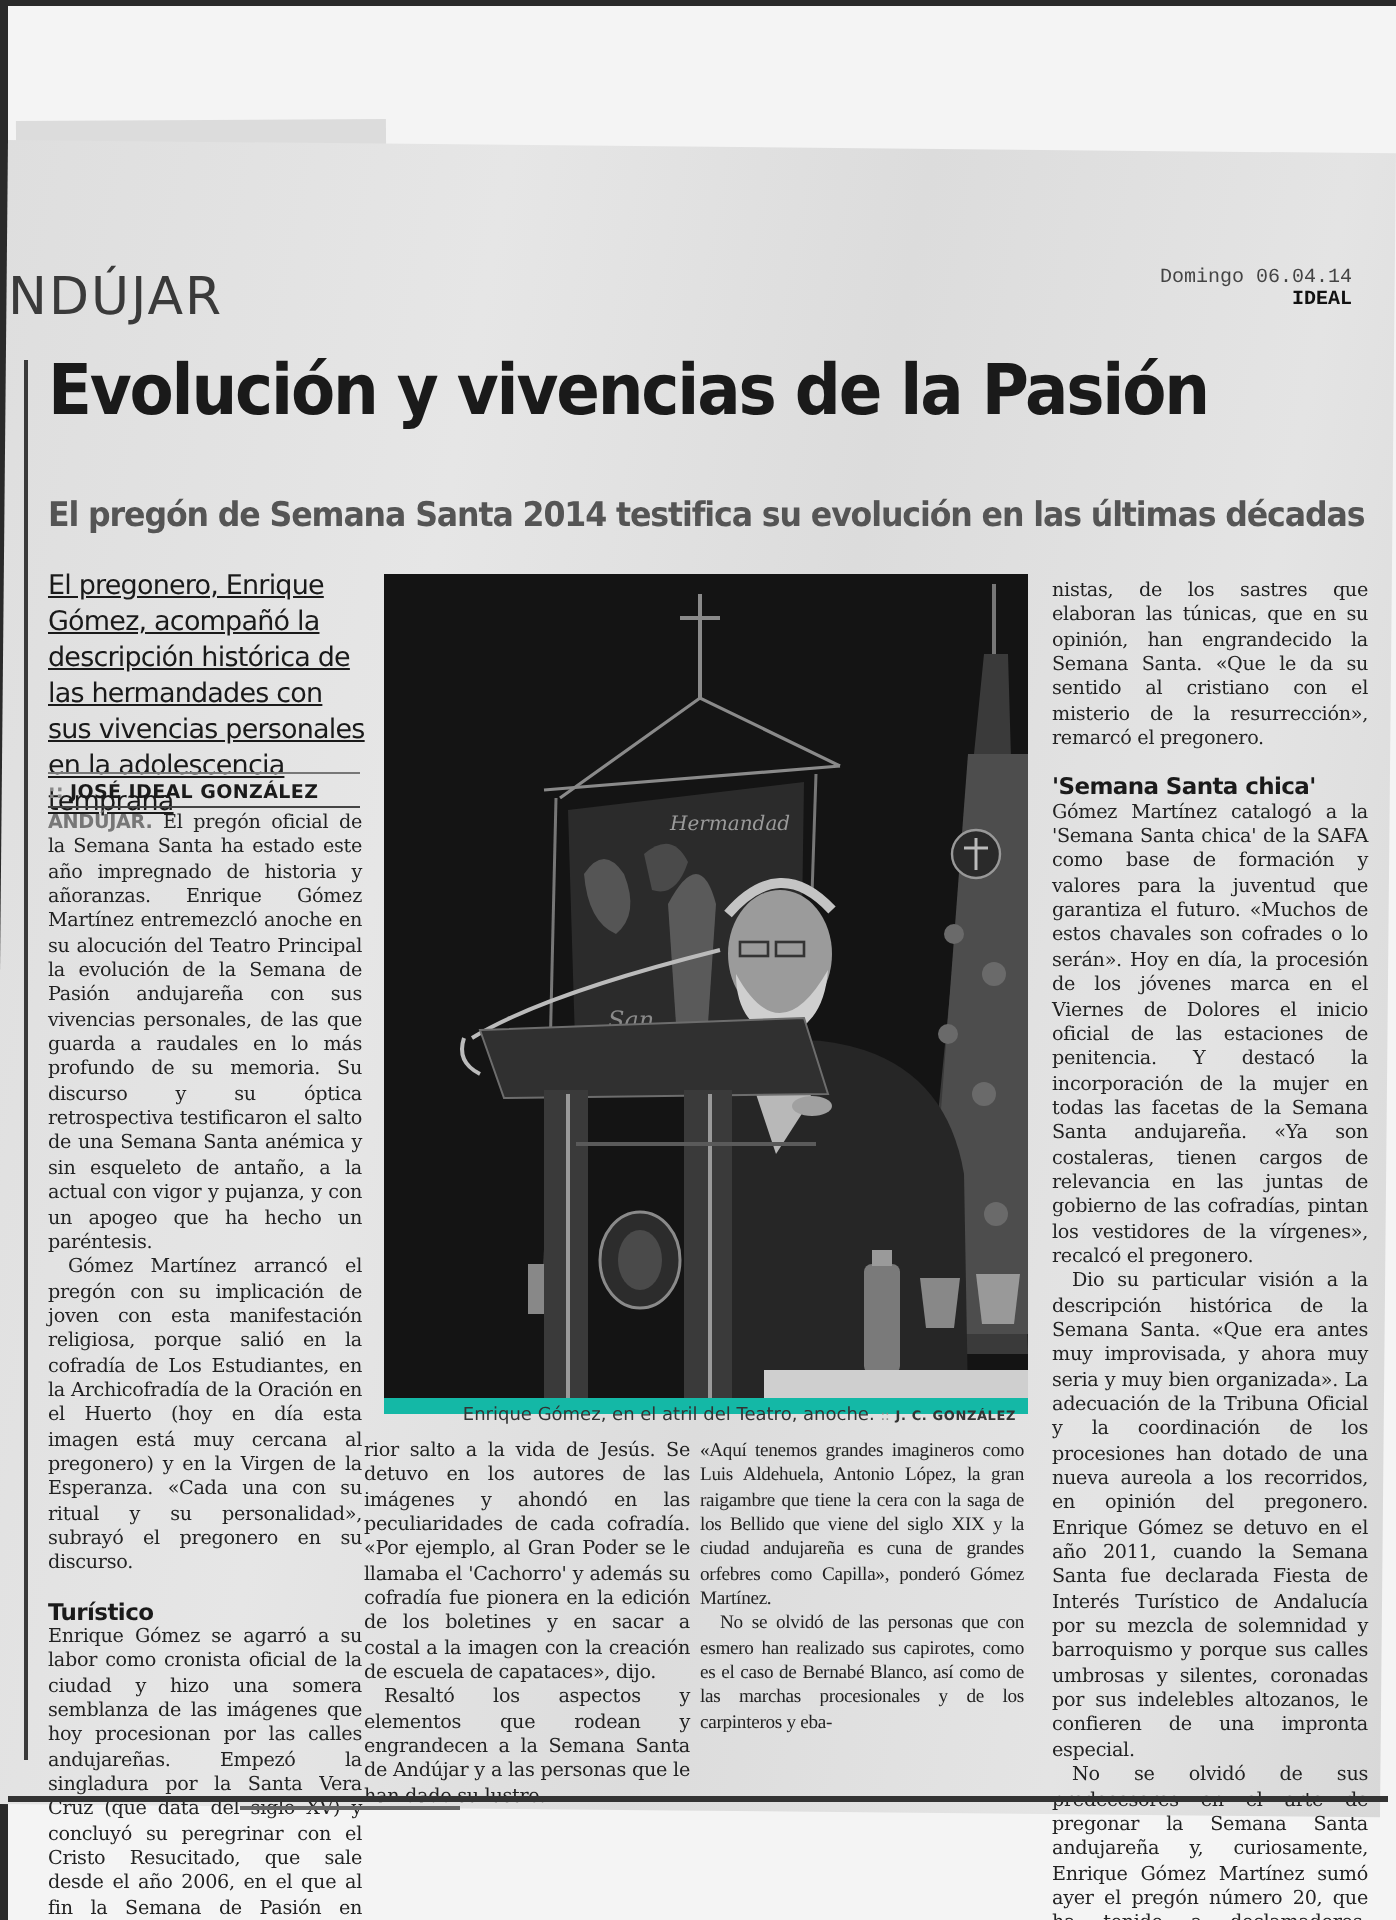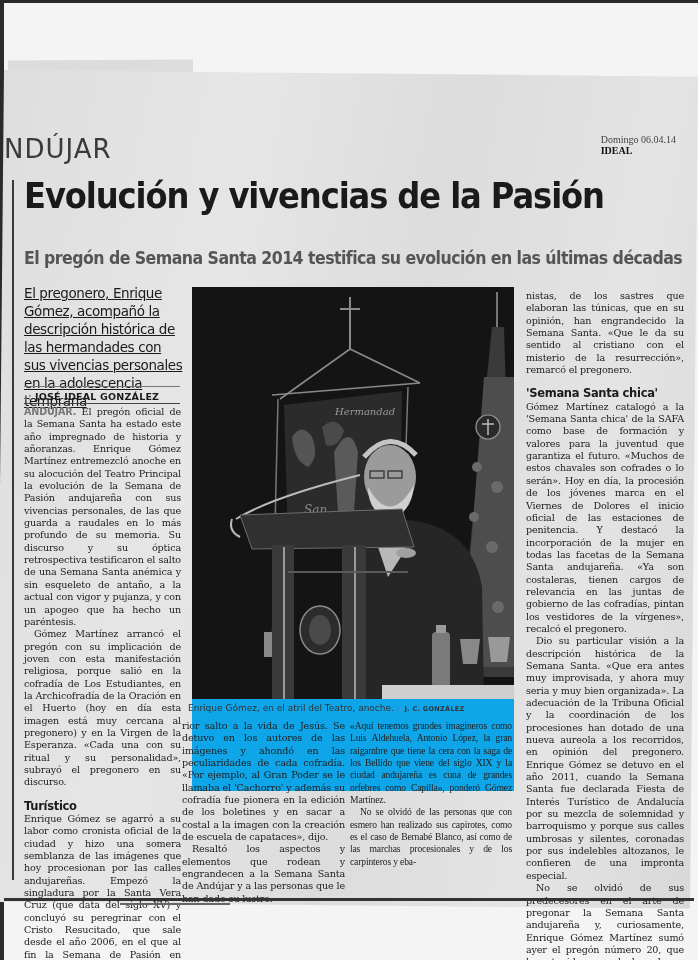--- a/index.html
+++ b/index.html
@@ -32,22 +32,22 @@
     .page-bottom-rule2 {
       position: absolute; left: 120px; top: 903px; width: 110px; height: 2px; background: #666;
     }
 
     .section-name {
       position: absolute; left: 4px; top: 134px;
       font-family: "DejaVu Sans", sans-serif; font-size: 26px; letter-spacing: 1px;
       color: #3a3a3a; font-weight: normal;
     }
     .dateline {
-      position: absolute; right: 22px; top: 134px; 
-      font-family: Liberation Serif, serif;
+      position: absolute; right: 22px; top: 134px; text-align: right;
+      font-family: Liberation Mono, monospace;
     }
     .dateline .date { font-size: 10px; color: #444; display: block; }
     .dateline .paper { font-size: 10px; font-weight: bold; color: #111; display: block; }
 
     .headline {
       position: absolute; left: 24px; top: 176px;
       font-family: "DejaVu Sans", sans-serif; font-weight: bold;
       font-size: 35px; letter-spacing: -1.2px; color: #1a1a1a;
       transform: scaleX(0.92); transform-origin: left;
       white-space: nowrap;
@@ -95,27 +95,27 @@
       font-family: "DejaVu Sans", sans-serif; font-weight: bold; font-size: 11.5px;
       color: #1a1a1a; margin-top: 11px; margin-bottom: 1px; letter-spacing: -0.3px;
     }
 
     .col1 { left: 24px; top: 406px; width: 157px; }
     .col2 { left: 182px; top: 720px; width: 163px; }
     .col3 { left: 350px; top: 720px; width: 162px; font-family: Liberation Serif, serif; }
     .col4 { left: 526px; top: 290px; width: 158px; }
 
     .photo {
-      position: absolute; left: 192px; top: 287px; width: 322px; height: 504px;
-      background: #0ea5e9; overflow: hidden;
+      position: absolute; left: 192px; top: 287px; width: 322px; height: 420px;
+      background: #14b8a6; overflow: hidden;
     }
     .photo svg { display: block; }
     .caption {
       position: absolute; left: 188px; top: 703px; width: 320px;
-      font-family: "DejaVu Sans", sans-serif; font-size: 9px; color: #333; white-space: nowrap;
+      font-family: "DejaVu Sans", sans-serif; font-size: 9px; color: #333; white-space: nowrap; text-align: right;
     }
     .caption .credit { font-size: 6.5px; font-weight: bold; color: #333; letter-spacing: 0.3px; }
     .caption .marks { color: #888; font-size: 7px; }
   </style>
 </head>
 <body>
 
 <div class="scan-edge-top"></div>
 <div class="scan-edge-left"></div>
 <div class="paper-strip"></div>

